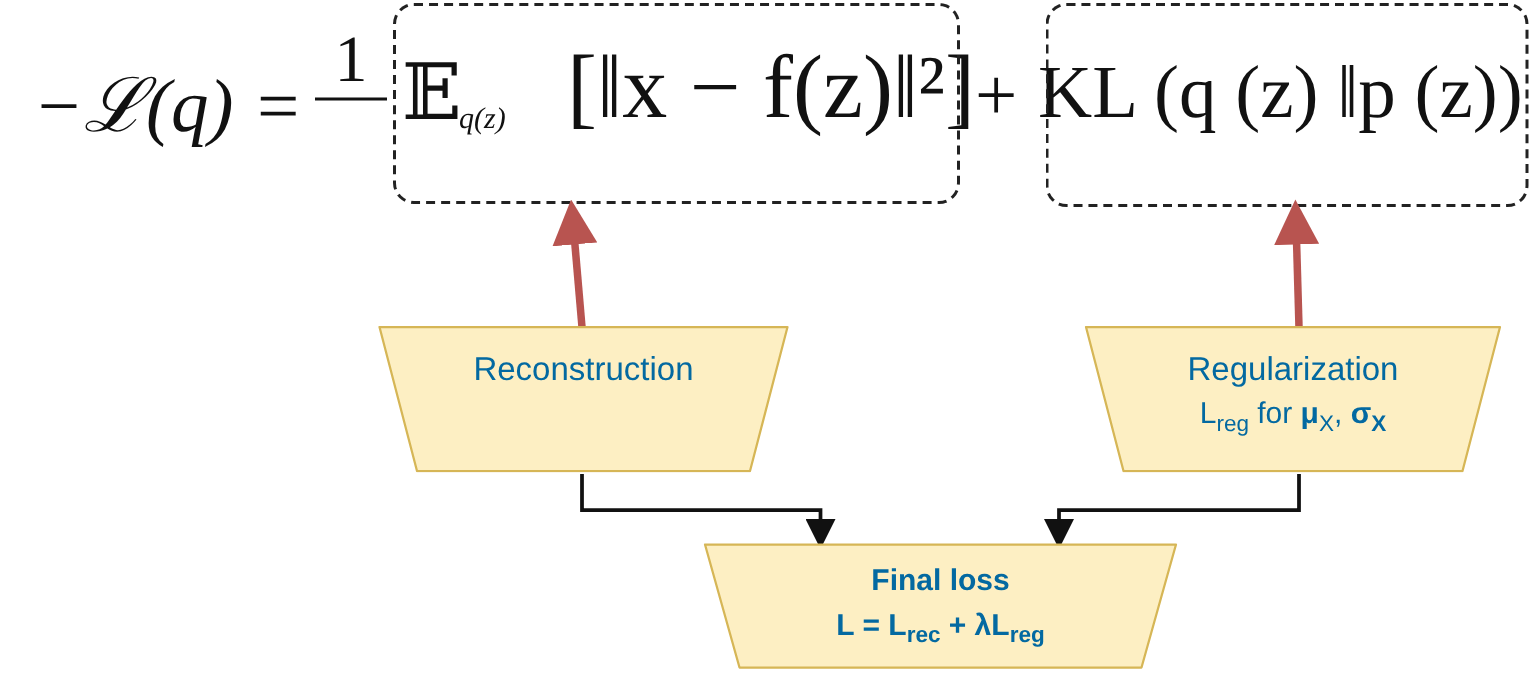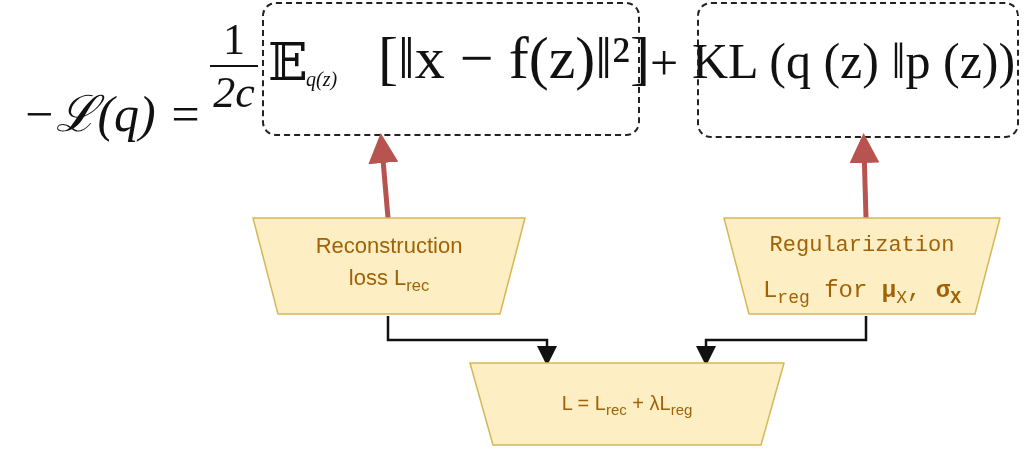--- a/index.html
+++ b/index.html
@@ -1,32 +1,31 @@
 <!DOCTYPE html>
 <html><head>
 <meta charset="utf-8">
 <style>
   html, body { margin:0; padding:0; background:#ffffff; }
   body { width:1024px; height:449px; position:relative; overflow:hidden; font-family:"Liberation Sans", sans-serif; }
   .eq { position:absolute; font-family:"Liberation Serif", "DejaVu Serif", serif; color:#111; white-space:nowrap; }
   .dashed { position:absolute; border:2px dashed #222; border-radius:14px; }
   .trap { position:absolute; }
   .trap svg { position:absolute; left:0; top:0; }
-  .trap-text { position:absolute; left:0; right:0; text-align:center; color:#a16207; }
+  .trap-text { position:absolute; left:0; right:0; text-align:center; color:#0369a1; }
   sub.s { font-size:0.75em; vertical-align:-0.35em; }
 </style>
 </head>
 <body>
 
-<div class="eq" style="left:22px; top:34px; font-size:50px; font-style:italic;margin-top:44px;">−ℒ(q) =</div>
+<div class="eq" style="left:22px; top:34px; font-size:50px; font-style:italic;">−ℒ(q) =</div>
 
 <div class="eq" style="left:206px; top:14px; width:56px; text-align:center;">
   <div style="font-size:44px;">1</div>
   <div style="border-top:2px solid #111; margin:0 4px;"></div>
-  <div style="font-size:44px; font-style:italic;">2c</div>
 </div>
 
 <div class="eq" style="left:268px; top:32px; font-size:52px;">𝔼</div>
 <div class="eq" style="left:306px; top:68px; font-size:20px; font-style:italic;">q(z)</div>
 
 <div class="eq" style="left:368px; top:24px; font-size:60px;margin-left:10px;">[‖x − f(z)‖²]</div>
 <div class="eq" style="left:650px; top:34px; font-size:50px;">+</div>
 <div class="eq" style="left:692px; top:32px; font-size:50px;">KL (q (z) ‖p (z))</div>
 
 <div class="dashed" style="left:262px; top:2px; width:374px; height:130px;"></div>
@@ -45,29 +44,29 @@
   <line x1="866" y1="218" x2="864" y2="148" stroke="#b85450" stroke-width="5" marker-end="url(#redhead)"></line>
   <polyline points="388,316 388,340 547,340 547,356" fill="none" stroke="#111" stroke-width="2.5" marker-end="url(#blackhead)"></polyline>
   <polyline points="866,316 866,340 706,340 706,356" fill="none" stroke="#111" stroke-width="2.5" marker-end="url(#blackhead)"></polyline>
 </svg>
 
 <div class="trap" style="left:252px; top:217px; width:274px; height:98px;">
   <svg width="274" height="98">
       <path d="M1,1 L273,1 L248,97 L26,97 Z" fill="#fdefc3" stroke="#d6b656" stroke-width="1.5" stroke-linejoin="round"></path>
     </svg>
   <div class="trap-text" style="top:16px; font-size:22px;">Reconstruction</div>
-  <div class="trap-text" style="top:48px; font-size:22px;"><span>loss L</span><sub class="s">rec</sub></div>
 </div>
 
-<div class="trap" style="left:723px; top:217px; width:278px; height:98px;font-family:Liberation Mono, monospace;">
+<div class="trap" style="left:723px; top:217px; width:278px; height:98px;">
   <svg width="278" height="98">
       <path d="M1,1 L277,1 L252,97 L26,97 Z" fill="#fdefc3" stroke="#d6b656" stroke-width="1.5" stroke-linejoin="round"></path>
     </svg>
   <div class="trap-text" style="top:16px; font-size:22px;">Regularization</div>
-  <div class="trap-text" style="top:60px; font-size:24px;"><span>L</span><sub class="s">reg</sub><span> for </span><b>μ</b><sub class="s">X</sub><span>, </span><b>σ</b><sub class="s"><b>X</b></sub></div>
+  <div class="trap-text" style="top:48px; font-size:20px;"><span>L</span><sub class="s">reg</sub><span> for </span><b>μ</b><sub class="s">X</sub><span>, </span><b>σ</b><sub class="s"><b>X</b></sub></div>
 </div>
 
 <div class="trap" style="left:469px; top:362px; width:316px; height:84px;">
   <svg width="316" height="84">
       <path d="M1,1 L315,1 L292,83 L24,83 Z" fill="#fdefc3" stroke="#d6b656" stroke-width="1.5" stroke-linejoin="round"></path>
     </svg>
-  <div class="trap-text" style="top:30px; font-size:20px; font-weight:normal;"><span>L = L</span><sub class="s">rec</sub><span> + λL</span><sub class="s">reg</sub></div>
+  <div class="trap-text" style="top:14px; font-size:20px; font-weight:bold;">Final loss</div>
+  <div class="trap-text" style="top:44px; font-size:20px; font-weight:bold;"><span>L = L</span><sub class="s">rec</sub><span> + λL</span><sub class="s">reg</sub></div>
 </div>
 
 </body></html>

